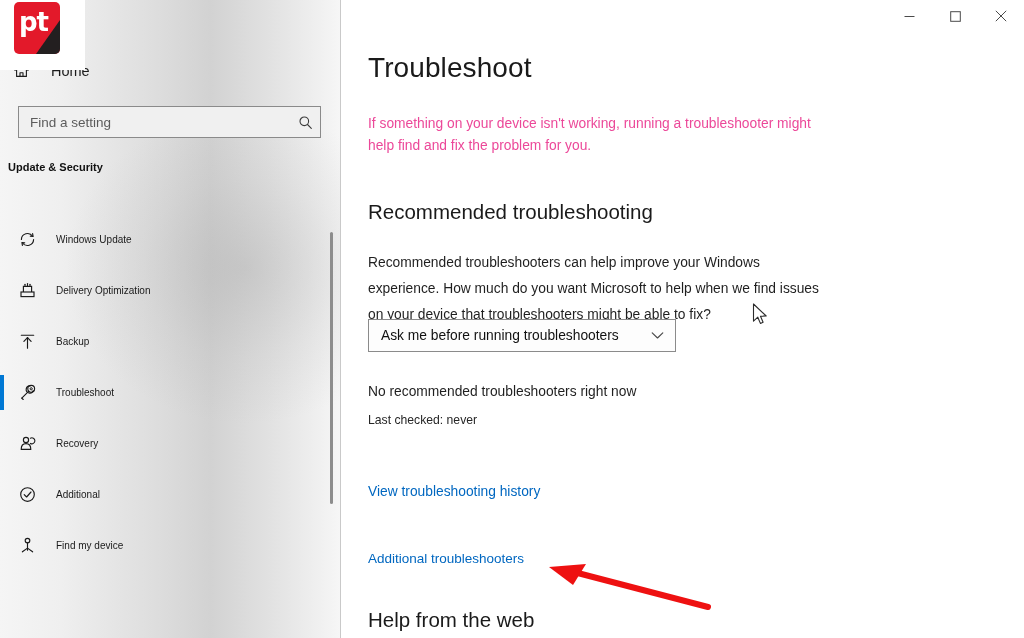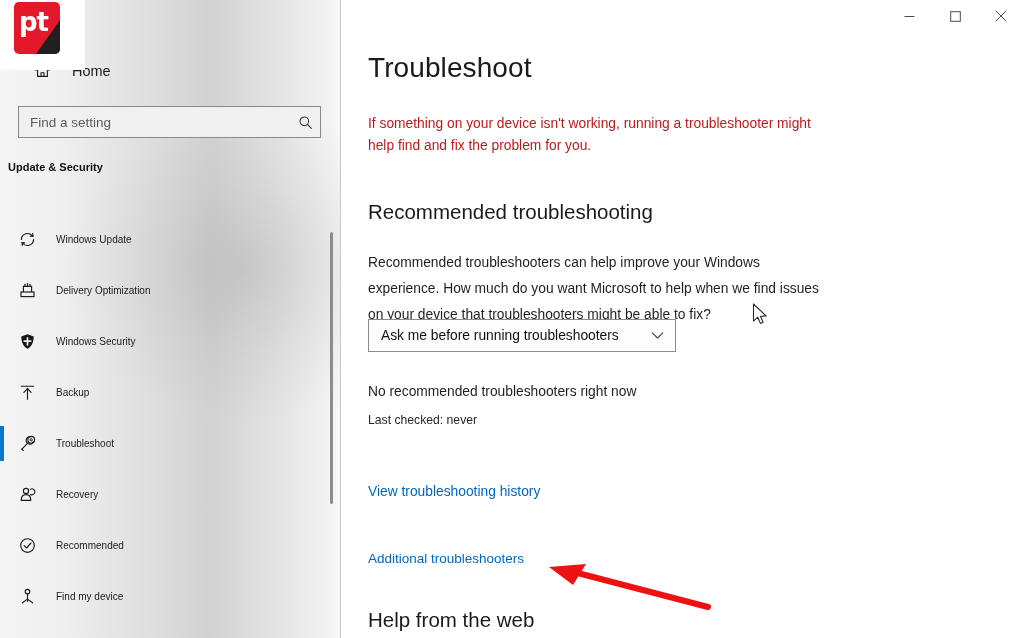--- a/index.html
+++ b/index.html
@@ -83,21 +83,21 @@
     pointer-events: none;
   }
 
   .home-row {
     position: absolute;
     left: 0;
     top: 56px;
     display: flex;
     align-items: center;
     height: 30px;
-    padding-left: 34px;
+    padding-left: 13px;
     z-index: 2;
   }
   .home-icon { width: 22px; display:flex; align-items:center; }
   .home-label {
     margin-left: 16px;
     font-size: 14.5px;
     color: #1b1b1b;
   }
 
   .search-wrap {
@@ -213,21 +213,21 @@
     letter-spacing: 0.1px;
   }
 
   .intro-text {
     position: absolute;
     left: 26px;
     top: 113px;
     width: 455px;
     font-size: 13.8px;
     line-height: 22px;
-    color: #b91c1c;
+    color: #ec4899;
   }
 
   .section-title {
     position: absolute;
     left: 26px;
     top: 200px;
     font-size: 20.5px;
     font-weight: normal;
     color: #1a1a1a;
   }
@@ -431,30 +431,20 @@
             <rect x="3" y="11" width="13" height="4.6" fill="none" stroke="#1a1a1a" stroke-width="1.15"></rect>
             <path d="M5.4 11 L5.4 5.4 L13.6 5.4 L13.6 11" fill="none" stroke="#1a1a1a" stroke-width="1.15"></path>
             <line x1="7" y1="3.2" x2="7" y2="5.2" stroke="#1a1a1a" stroke-width="1.1" stroke-linecap="round"></line>
             <line x1="9.5" y1="2.6" x2="9.5" y2="5.2" stroke="#1a1a1a" stroke-width="1.1" stroke-linecap="round"></line>
             <line x1="12" y1="3.2" x2="12" y2="5.2" stroke="#1a1a1a" stroke-width="1.1" stroke-linecap="round"></line>
           </svg>
         </span>
         <span class="nav-label">Delivery Optimization</span>
       </div>
 
-      <div class="nav-item">
-        <span class="nav-icon">
-          <svg width="19" height="19" viewBox="0 0 19 19">
-            <path d="M9.5 2.2 L15.7 4.6 C15.7 11 13.2 15 9.5 16.8 C5.8 15 3.3 11 3.3 4.6 Z" fill="#1a1a1a"></path>
-            <rect x="8.7" y="5.3" width="1.6" height="8.2" fill="#ffffff"></rect>
-            <rect x="5.6" y="8.3" width="7.8" height="1.6" fill="#ffffff"></rect>
-          </svg>
-        </span>
-        <span class="nav-label">Windows Security</span>
-      </div>
 
       <div class="nav-item">
         <span class="nav-icon">
           <svg width="19" height="19" viewBox="0 0 19 19">
             <line x1="3.3" y1="3.2" x2="15.7" y2="3.2" stroke="#1a1a1a" stroke-width="1.15" stroke-linecap="round"></line>
             <line x1="9.5" y1="5.6" x2="9.5" y2="16.2" stroke="#1a1a1a" stroke-width="1.15" stroke-linecap="round"></line>
             <path d="M5.9 9.3 L9.5 5.6 L13.1 9.3" fill="none" stroke="#1a1a1a" stroke-width="1.15" stroke-linecap="round" stroke-linejoin="round"></path>
           </svg>
         </span>
         <span class="nav-label">Backup</span>
@@ -484,21 +474,21 @@
         <span class="nav-label">Recovery</span>
       </div>
 
       <div class="nav-item">
         <span class="nav-icon">
           <svg width="19" height="19" viewBox="0 0 19 19">
             <circle cx="9.5" cy="9.5" r="6.8" fill="none" stroke="#1a1a1a" stroke-width="1.15"></circle>
             <path d="M6.2 9.6 L8.6 12 L13 7" fill="none" stroke="#1a1a1a" stroke-width="1.15" stroke-linecap="round" stroke-linejoin="round"></path>
           </svg>
         </span>
-        <span class="nav-label">Recommended</span>
+        <span class="nav-label">Additional</span>
       </div>
 
       <div class="nav-item">
         <span class="nav-icon">
           <svg width="19" height="19" viewBox="0 0 19 19">
             <circle cx="9.5" cy="4.6" r="2.3" fill="none" stroke="#1a1a1a" stroke-width="1.15"></circle>
             <line x1="9.5" y1="6.9" x2="9.5" y2="14.2" stroke="#1a1a1a" stroke-width="1.15" stroke-linecap="round"></line>
             <path d="M4.4 15.8 L9.5 12.1 L14.6 15.8" fill="none" stroke="#1a1a1a" stroke-width="1.15" stroke-linecap="round" stroke-linejoin="round"></path>
           </svg>
         </span>

